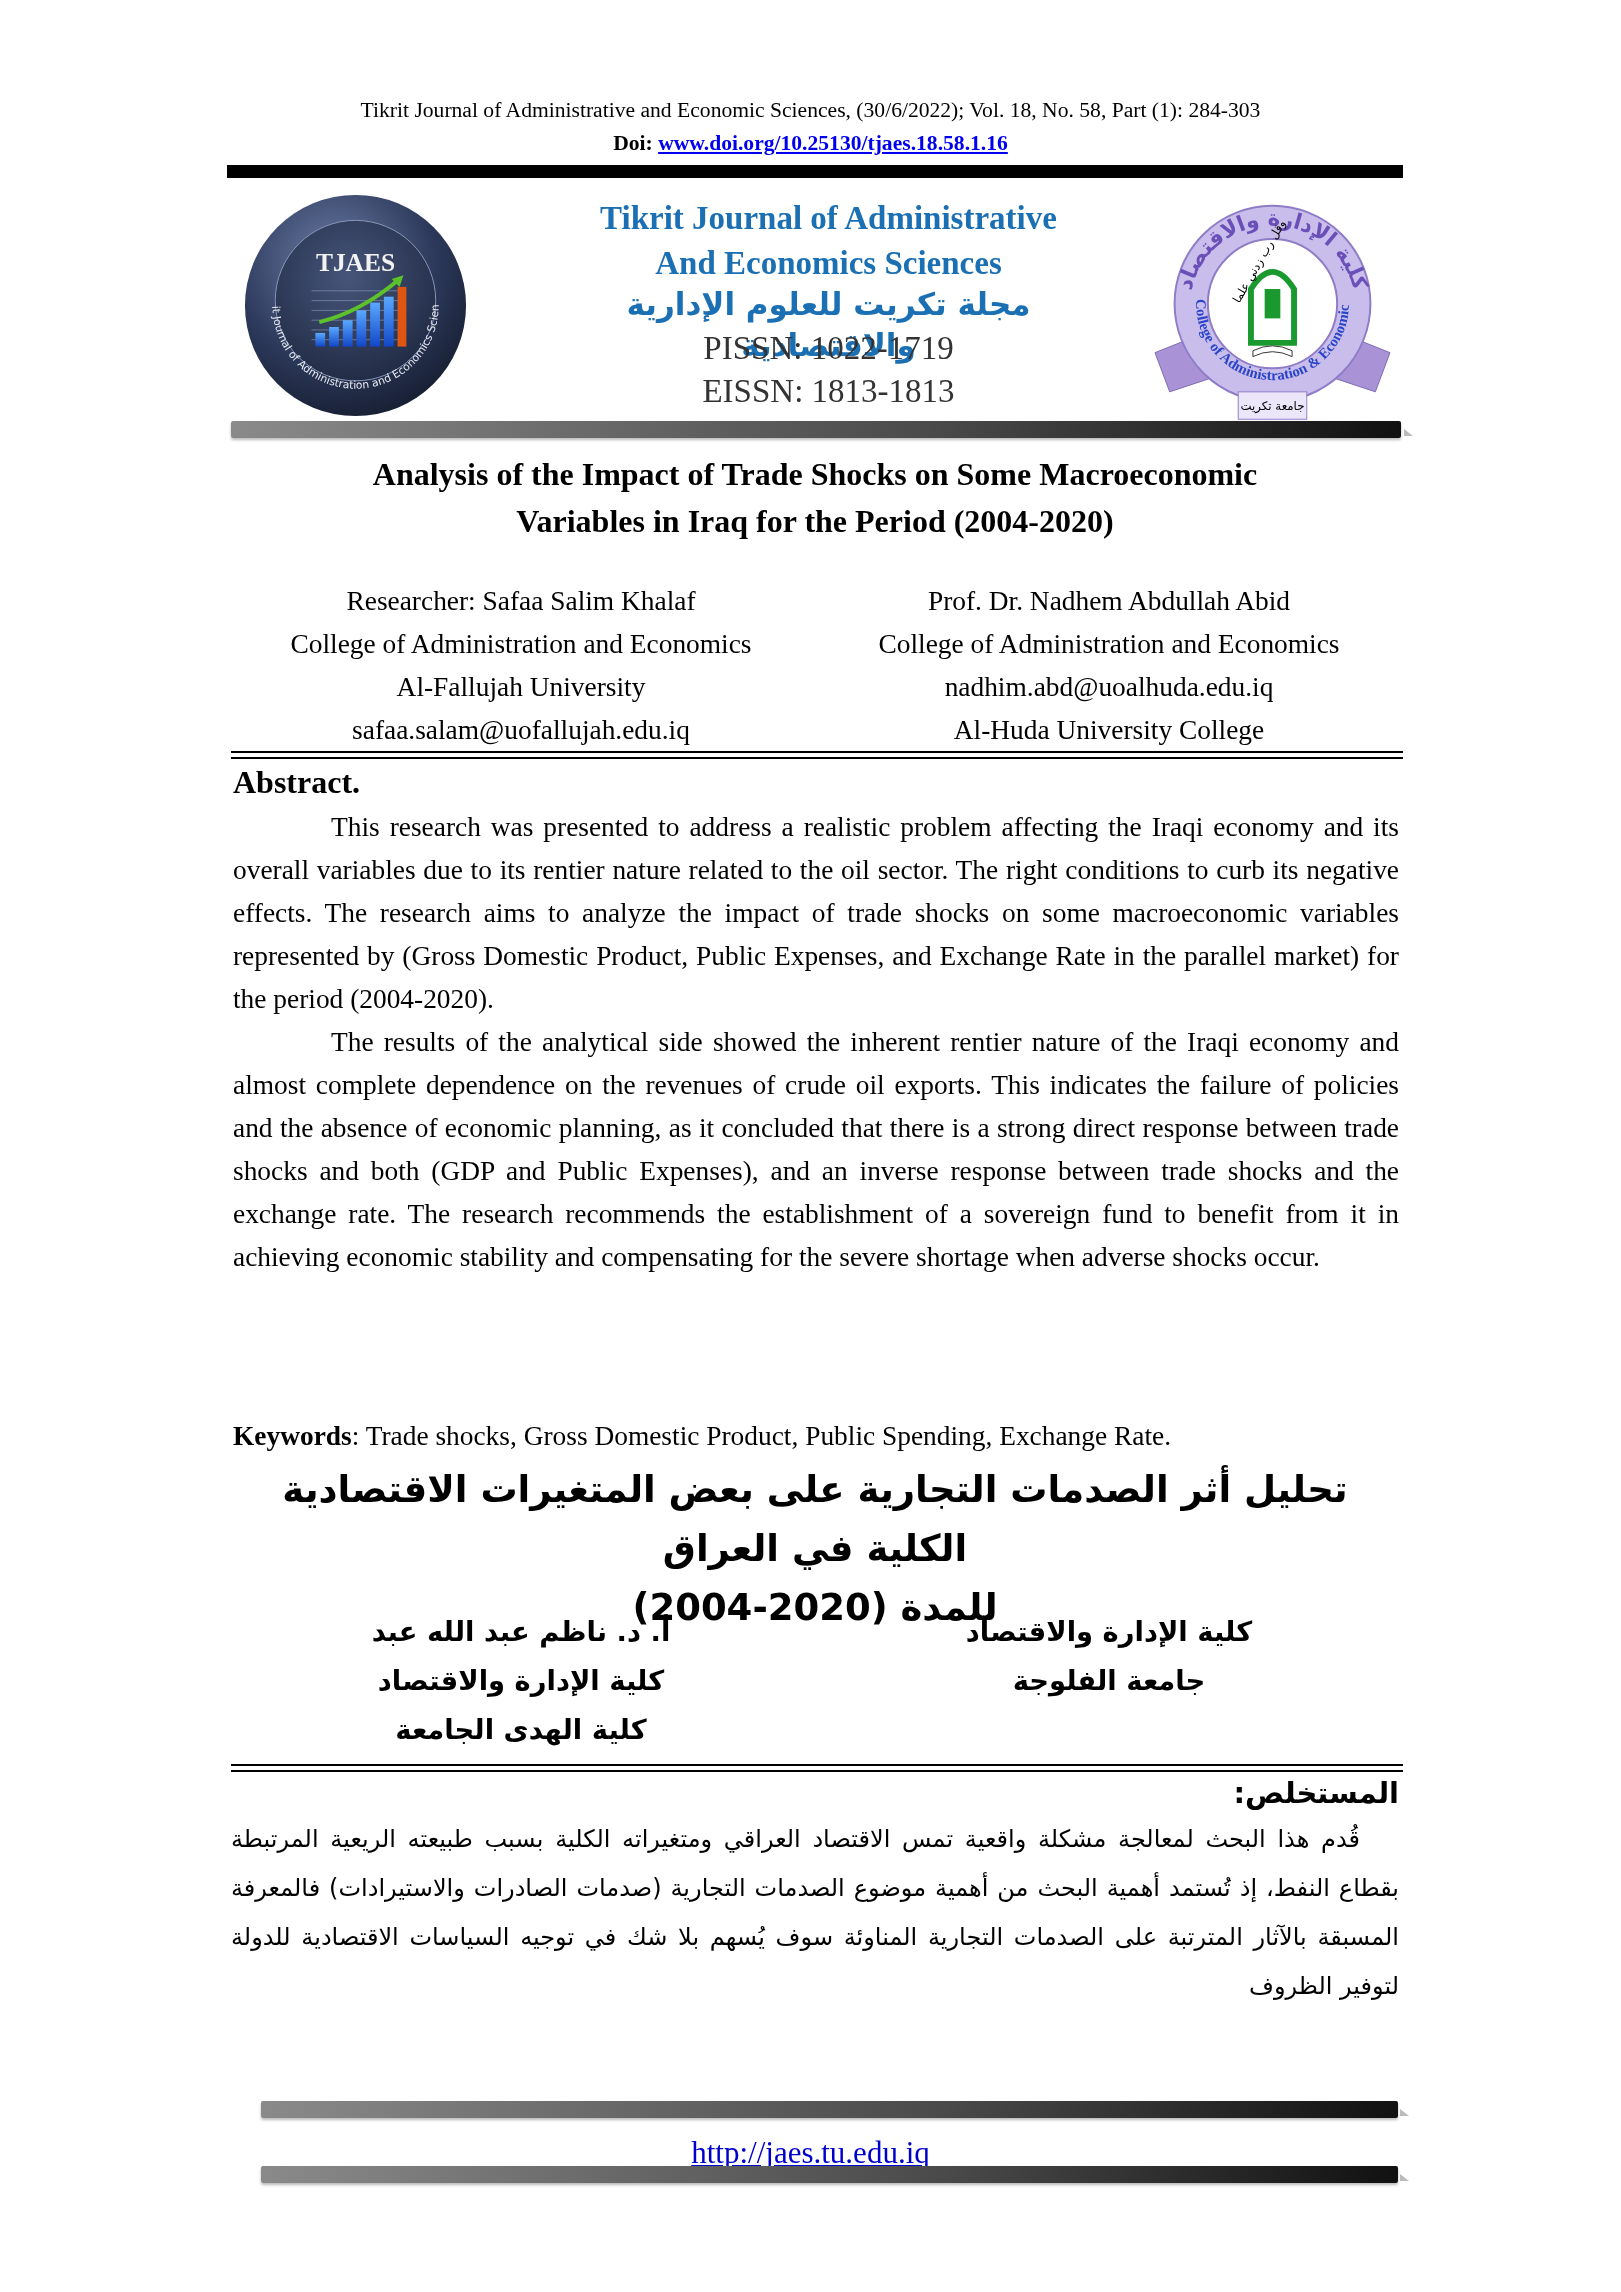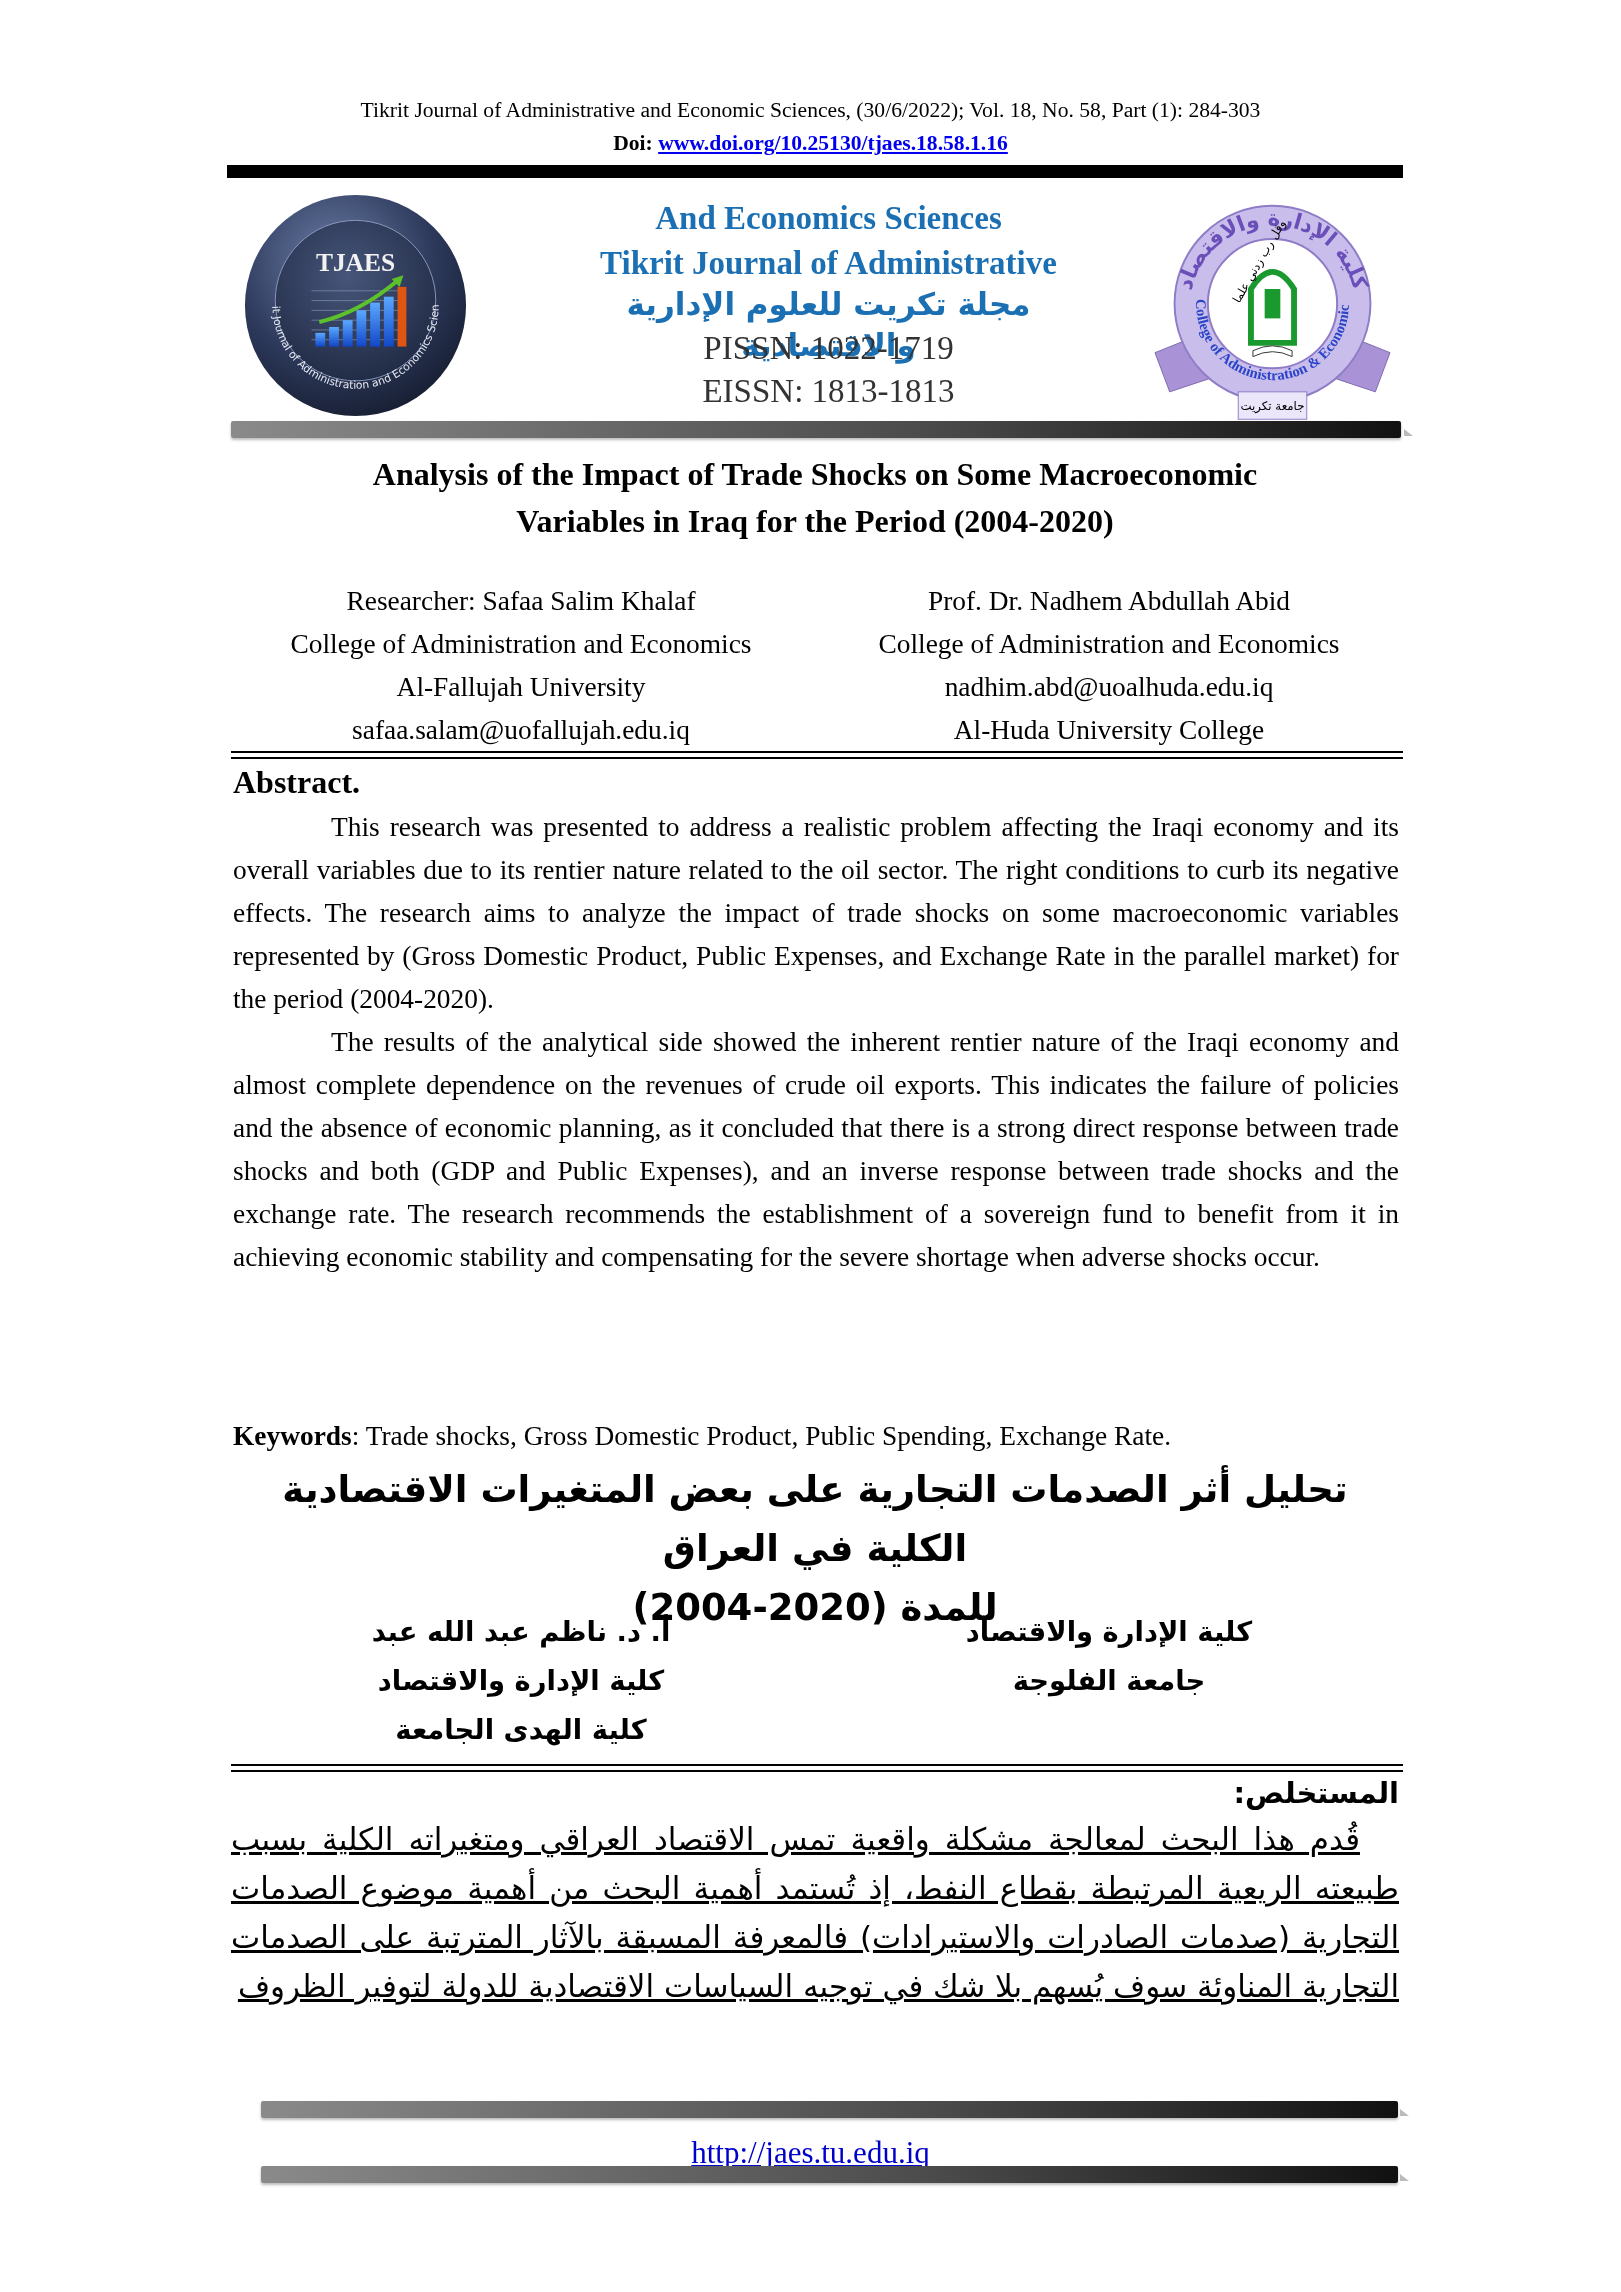--- a/index.html
+++ b/index.html
@@ -38,21 +38,21 @@
   .abstract-body p { margin: 0; text-indent: 98px; }
   .keywords { left: 233px; width: 1166px; top: 1415px; font-size: 27.4px; line-height: 43px; }
   .keywords b { font-weight: bold; }
 
   .ar { direction: rtl; font-family: "DejaVu Sans", sans-serif; }
   .ar-title { left: 227px; width: 1176px; top: 1460px; font-size: 37px; line-height: 59px; font-weight: bold; }
   .ar-authors { left: 227px; width: 1176px; top: 1607px; display: flex; direction: rtl; }
   .ar-author-col { flex: 1; text-align: center; font-size: 27.4px; line-height: 49px; font-weight: bold; }
   .ar-author-col .line { display: block; }
   .ar-abstract-heading { left: 227px; width: 1172px; top: 1772px; font-size: 29px; font-weight: bold; line-height: 43px; text-align: right; }
-  .ar-abstract-body { left: 231px; width: 1168px; top: 1815px; font-size: 31px; line-height: 49px; text-align: justify; text-decoration: underline; }
+  .ar-abstract-body { left: 231px; width: 1168px; top: 1815px; font-size: 24px; line-height: 49px; text-align: justify; }
   .ar-abstract-body p { margin: 0; text-indent: 39px; }
 
   .footer-link { left: 0; width: 1621px; top: 2133px; font-size: 31px; line-height: 39px; }
   .footer-link a { color: #0000cc; text-decoration: underline; }
 </style>
 </head>
 <body>
 
 <div class="abs citation center">Tikrit Journal of Administrative and Economic Sciences, (30/6/2022); Vol. 18, No. 58, Part (1): 284-303</div>
 <div class="abs doi center">
@@ -98,22 +98,22 @@
     <rect x="158" y="96" width="9" height="61" fill="#e05512"></rect>
     <path d="M 78 132 Q 120 122 160 88" stroke="#5cc12a" stroke-width="4" fill="none"></path>
     <polygon points="164,84 152,88 160,96" fill="#5cc12a"></polygon>
     <text font-family="DejaVu Sans, sans-serif" font-size="11" fill="#e6e9f2">
       <textPath href="#ringPath" startOffset="50%" text-anchor="middle">Tikrit Journal of Administration and Economics Sciences</textPath>
     </text>
   </svg>
 </div>
 
 <div class="abs journal-title center">
+  <div>Tikrit Journal of Administrative</div>
   <div>And Economics Sciences</div>
-  <div>Tikrit Journal of Administrative</div>
 </div>
 <div class="abs journal-ar center" dir="rtl">مجلة تكريت للعلوم الإدارية والاقتصادية</div>
 <div class="abs issn center">
   <div>PISSN: 1022-1719</div>
   <div>EISSN: 1813-1813</div>
 </div>
 
 <div class="abs logo-right">
   <svg width="255" height="235" viewBox="0 0 260 240">
     <defs>

